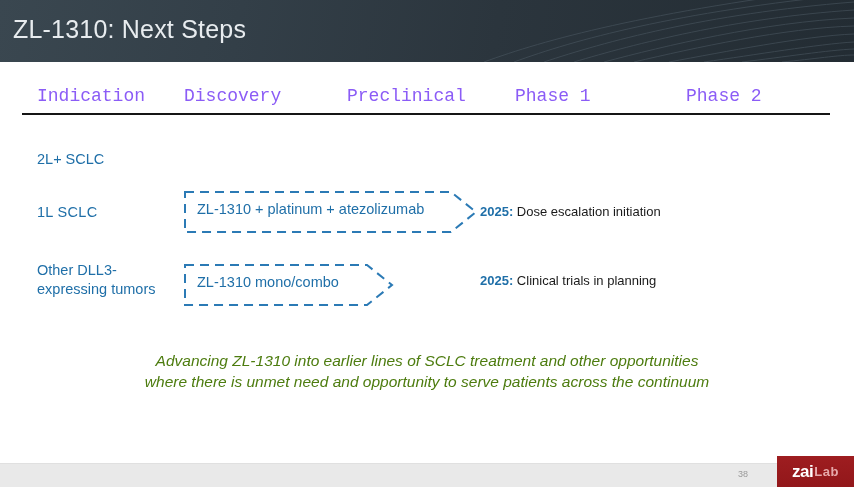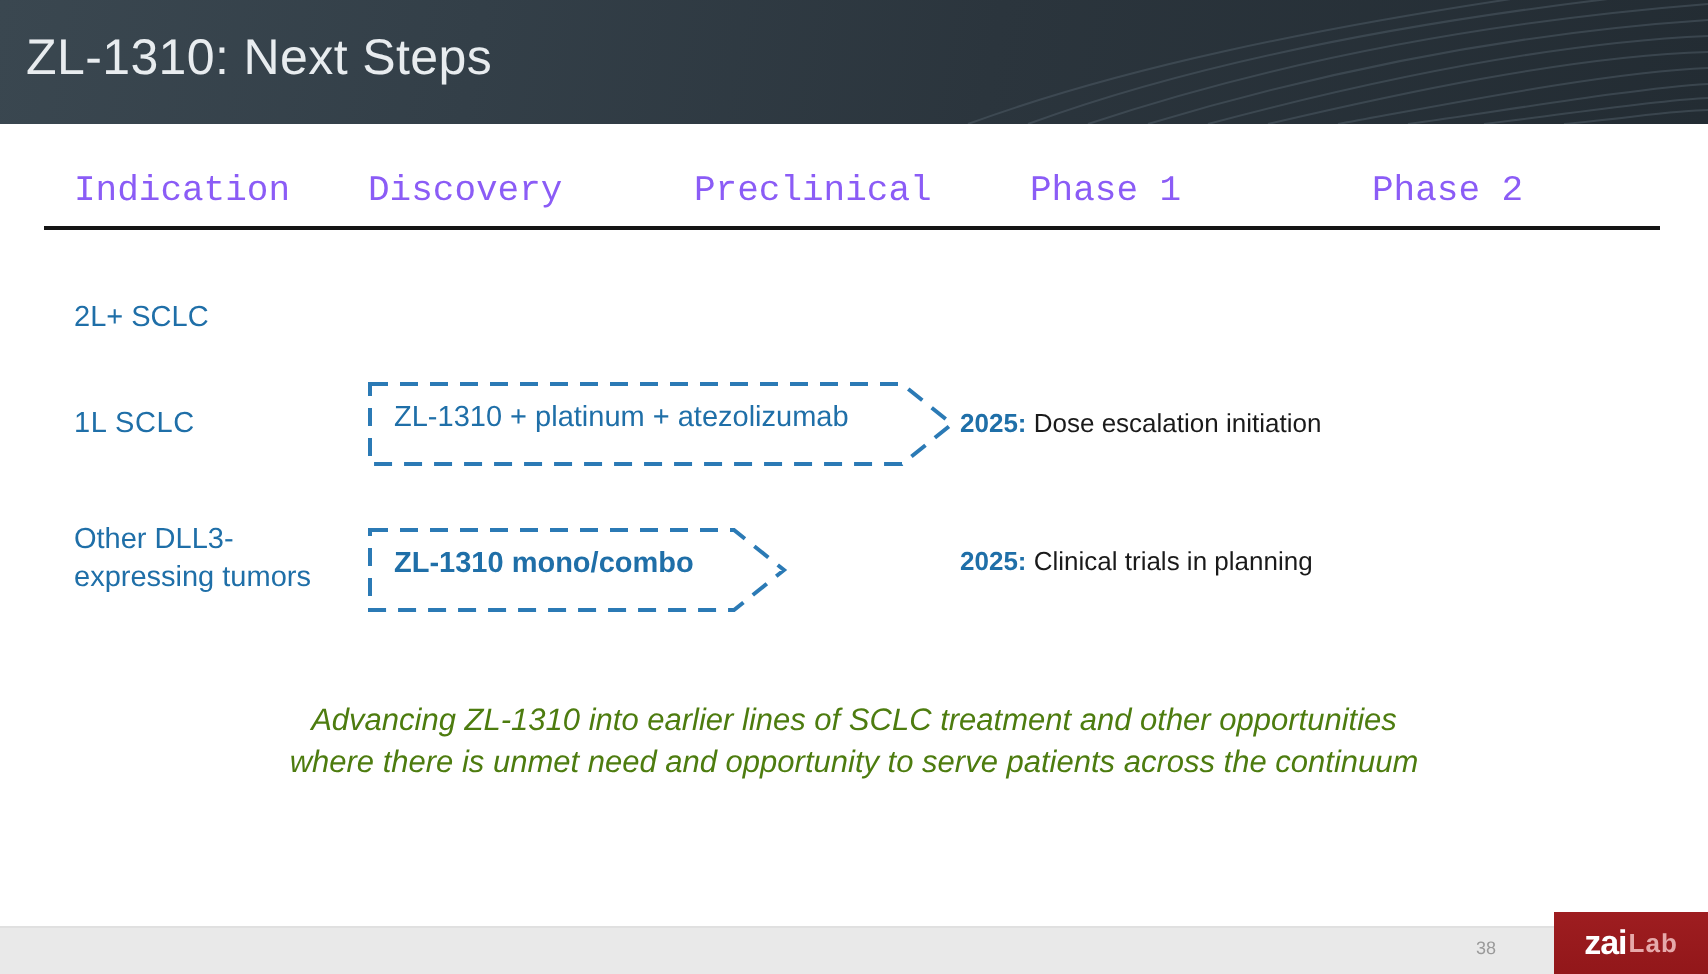--- a/index.html
+++ b/index.html
@@ -109,21 +109,21 @@
   }
   .arrow-dashed svg { display: block; overflow: visible; }
   .arrow-dashed-label {
     position: absolute;
     left: 14px; top: 11px;
     font-size: 14.5px;
     color: #1f6fa8;
     white-space: nowrap;
   }
   .row-2 .arrow-dashed { left: 183px; }
-  .row-3 .arrow-dashed { left: 183px; top: 8px; font-weight: bold; }
+  .row-3 .arrow-dashed { left: 183px; top: 8px; }
 
   
   .milestone {
     position: absolute;
     font-size: 13px;
     color: #1a1a1a;
     line-height: 18px;
   }
   .milestone .when {
     color: #1f6fa8;

